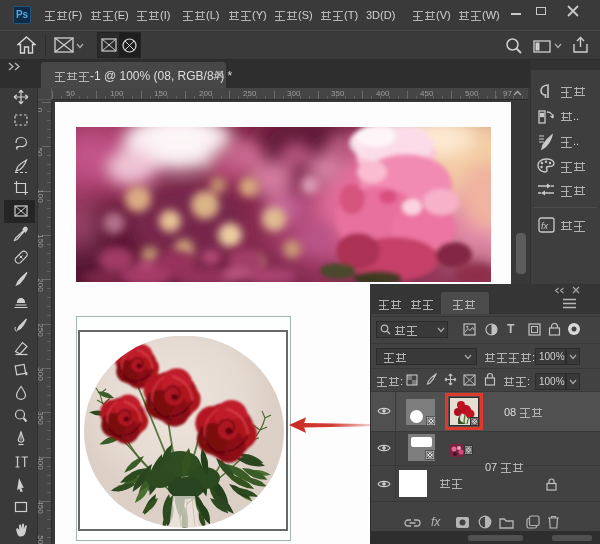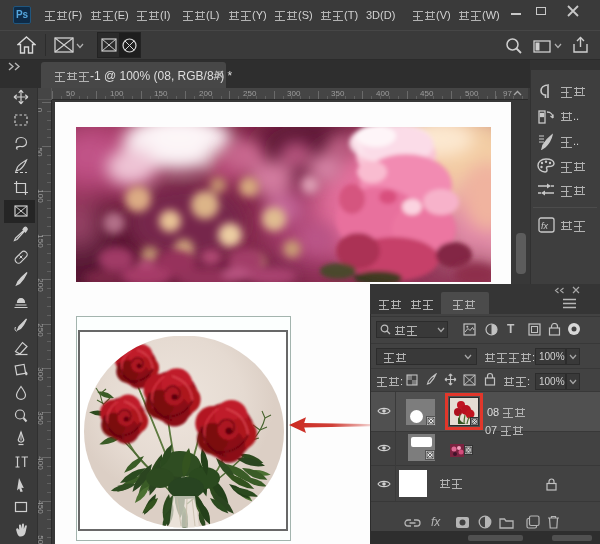--- a/index.html
+++ b/index.html
@@ -617,21 +617,21 @@
       <circle cx="8" cy="14" r="4" fill="#ad0f1d"></circle>
       <circle cx="20" cy="16" r="4.5" fill="#c0141f"></circle>
       <path d="M10 16 C9 20 9 23 10 26 M15 17 C14 21 14 24 14 26 M19 19 C18 22 17 24 17 26" stroke="#4a6b2e" stroke-width="1.2" fill="none"></path>
       <path d="M8 19 C10 23 13 25 16 26 L8 26 Z" fill="#33531f"></path>
     </svg>
 <div class="ab" style="left:470px;top:417px;width:9px;height:9px;background:#ddd;border:1px solid #333"></div>
 <svg class="ab" style="left:471px;top:418px" width="7" height="7" viewBox="0 0 7 7">
       <rect x="0.8" y="0.8" width="5.4" height="5.4" fill="none" stroke="#333" stroke-width="0.9"></rect>
       <path d="M0.8 0.8 L6.2 6.2 M6.2 0.8 L0.8 6.2" stroke="#333" stroke-width="0.7"></path>
     </svg>
-<div class="tx" style="left:487px;top:407px;color:#dedede">08 <i class="zh" style="width:10px;height:10px"></i><i class="zh2" style="width:10px;height:10px"></i></div>
+<div class="tx" style="left:504px;top:407px;color:#dedede">08 <i class="zh" style="width:10px;height:10px"></i><i class="zh2" style="width:10px;height:10px"></i></div>
 <svg class="ab" style="left:377px;top:443px" width="14" height="10" viewBox="0 0 14 10">
       <path d="M1 5 C3 1.5 11 1.5 13 5 C11 8.5 3 8.5 1 5 Z" fill="none" stroke="#d0d0d0" stroke-width="1.1"></path>
       <circle cx="7" cy="5" r="1.8" fill="#d0d0d0"></circle>
     </svg>
 <div class="ab" style="left:408px;top:434px;width:27px;height:27px;background:#7d7d7d"></div>
 <div class="ab" style="left:411px;top:437px;width:21px;height:10px;background:#fff;border-radius:2px"></div>
 <div class="ab" style="left:425px;top:450px;width:10px;height:10px;background:#e8e8e8;border:1px solid #555"></div>
 <svg class="ab" style="left:426px;top:451px" width="8" height="8" viewBox="0 0 8 8">
       <rect x="1" y="1" width="6" height="6" fill="none" stroke="#444" stroke-width="1"></rect>
       <path d="M1 1 L7 7 M7 1 L1 7" stroke="#444" stroke-width="0.8"></path>
@@ -641,21 +641,21 @@
       <circle cx="4" cy="5" r="2.5" fill="#e06a95"></circle>
       <circle cx="9" cy="4" r="2" fill="#f2a0bd"></circle>
       <circle cx="11" cy="8" r="2.5" fill="#d44d7c"></circle>
       <circle cx="5" cy="10" r="2" fill="#40122a"></circle>
     </svg>
 <div class="ab" style="left:464px;top:445px;width:9px;height:10px;background:#ddd;border:1px solid #333"></div>
 <svg class="ab" style="left:465px;top:446px" width="7" height="8" viewBox="0 0 7 8">
       <rect x="0.8" y="1" width="5.4" height="6" fill="none" stroke="#333" stroke-width="0.9"></rect>
       <path d="M0.8 1 L6.2 7 M6.2 1 L0.8 7" stroke="#333" stroke-width="0.7"></path>
     </svg>
-<div class="tx" style="left:485px;top:425px;color:#d6d6d6">07 <i class="zh" style="width:10px;height:10px"></i><i class="zh2" style="width:10px;height:10px"></i></div>
+<div class="tx" style="left:485px;top:462px;color:#d6d6d6">07 <i class="zh" style="width:10px;height:10px"></i><i class="zh2" style="width:10px;height:10px"></i></div>
 <svg class="ab" style="left:377px;top:479px" width="14" height="10" viewBox="0 0 14 10">
       <path d="M1 5 C3 1.5 11 1.5 13 5 C11 8.5 3 8.5 1 5 Z" fill="none" stroke="#d0d0d0" stroke-width="1.1"></path>
       <circle cx="7" cy="5" r="1.8" fill="#d0d0d0"></circle>
     </svg>
 <div class="ab" style="left:399px;top:470px;width:28px;height:27px;background:#ffffff"></div>
 <div class="tx" style="left:439px;top:478px;color:#d6d6d6"><i class="zh2" style="width:10px;height:10px"></i><i class="zh" style="width:10px;height:10px"></i></div>
 <svg class="ab" style="left:546px;top:478px" width="11" height="13" viewBox="0 0 11 13">
       <rect x="1" y="5.5" width="9" height="6.5" fill="none" stroke="#c2c2c2" stroke-width="1.2"></rect>
       <path d="M3 5.5 V3.5 A2.5 2.5 0 0 1 8 3.5 V5.5" fill="none" stroke="#c2c2c2" stroke-width="1.2"></path>
     </svg>

